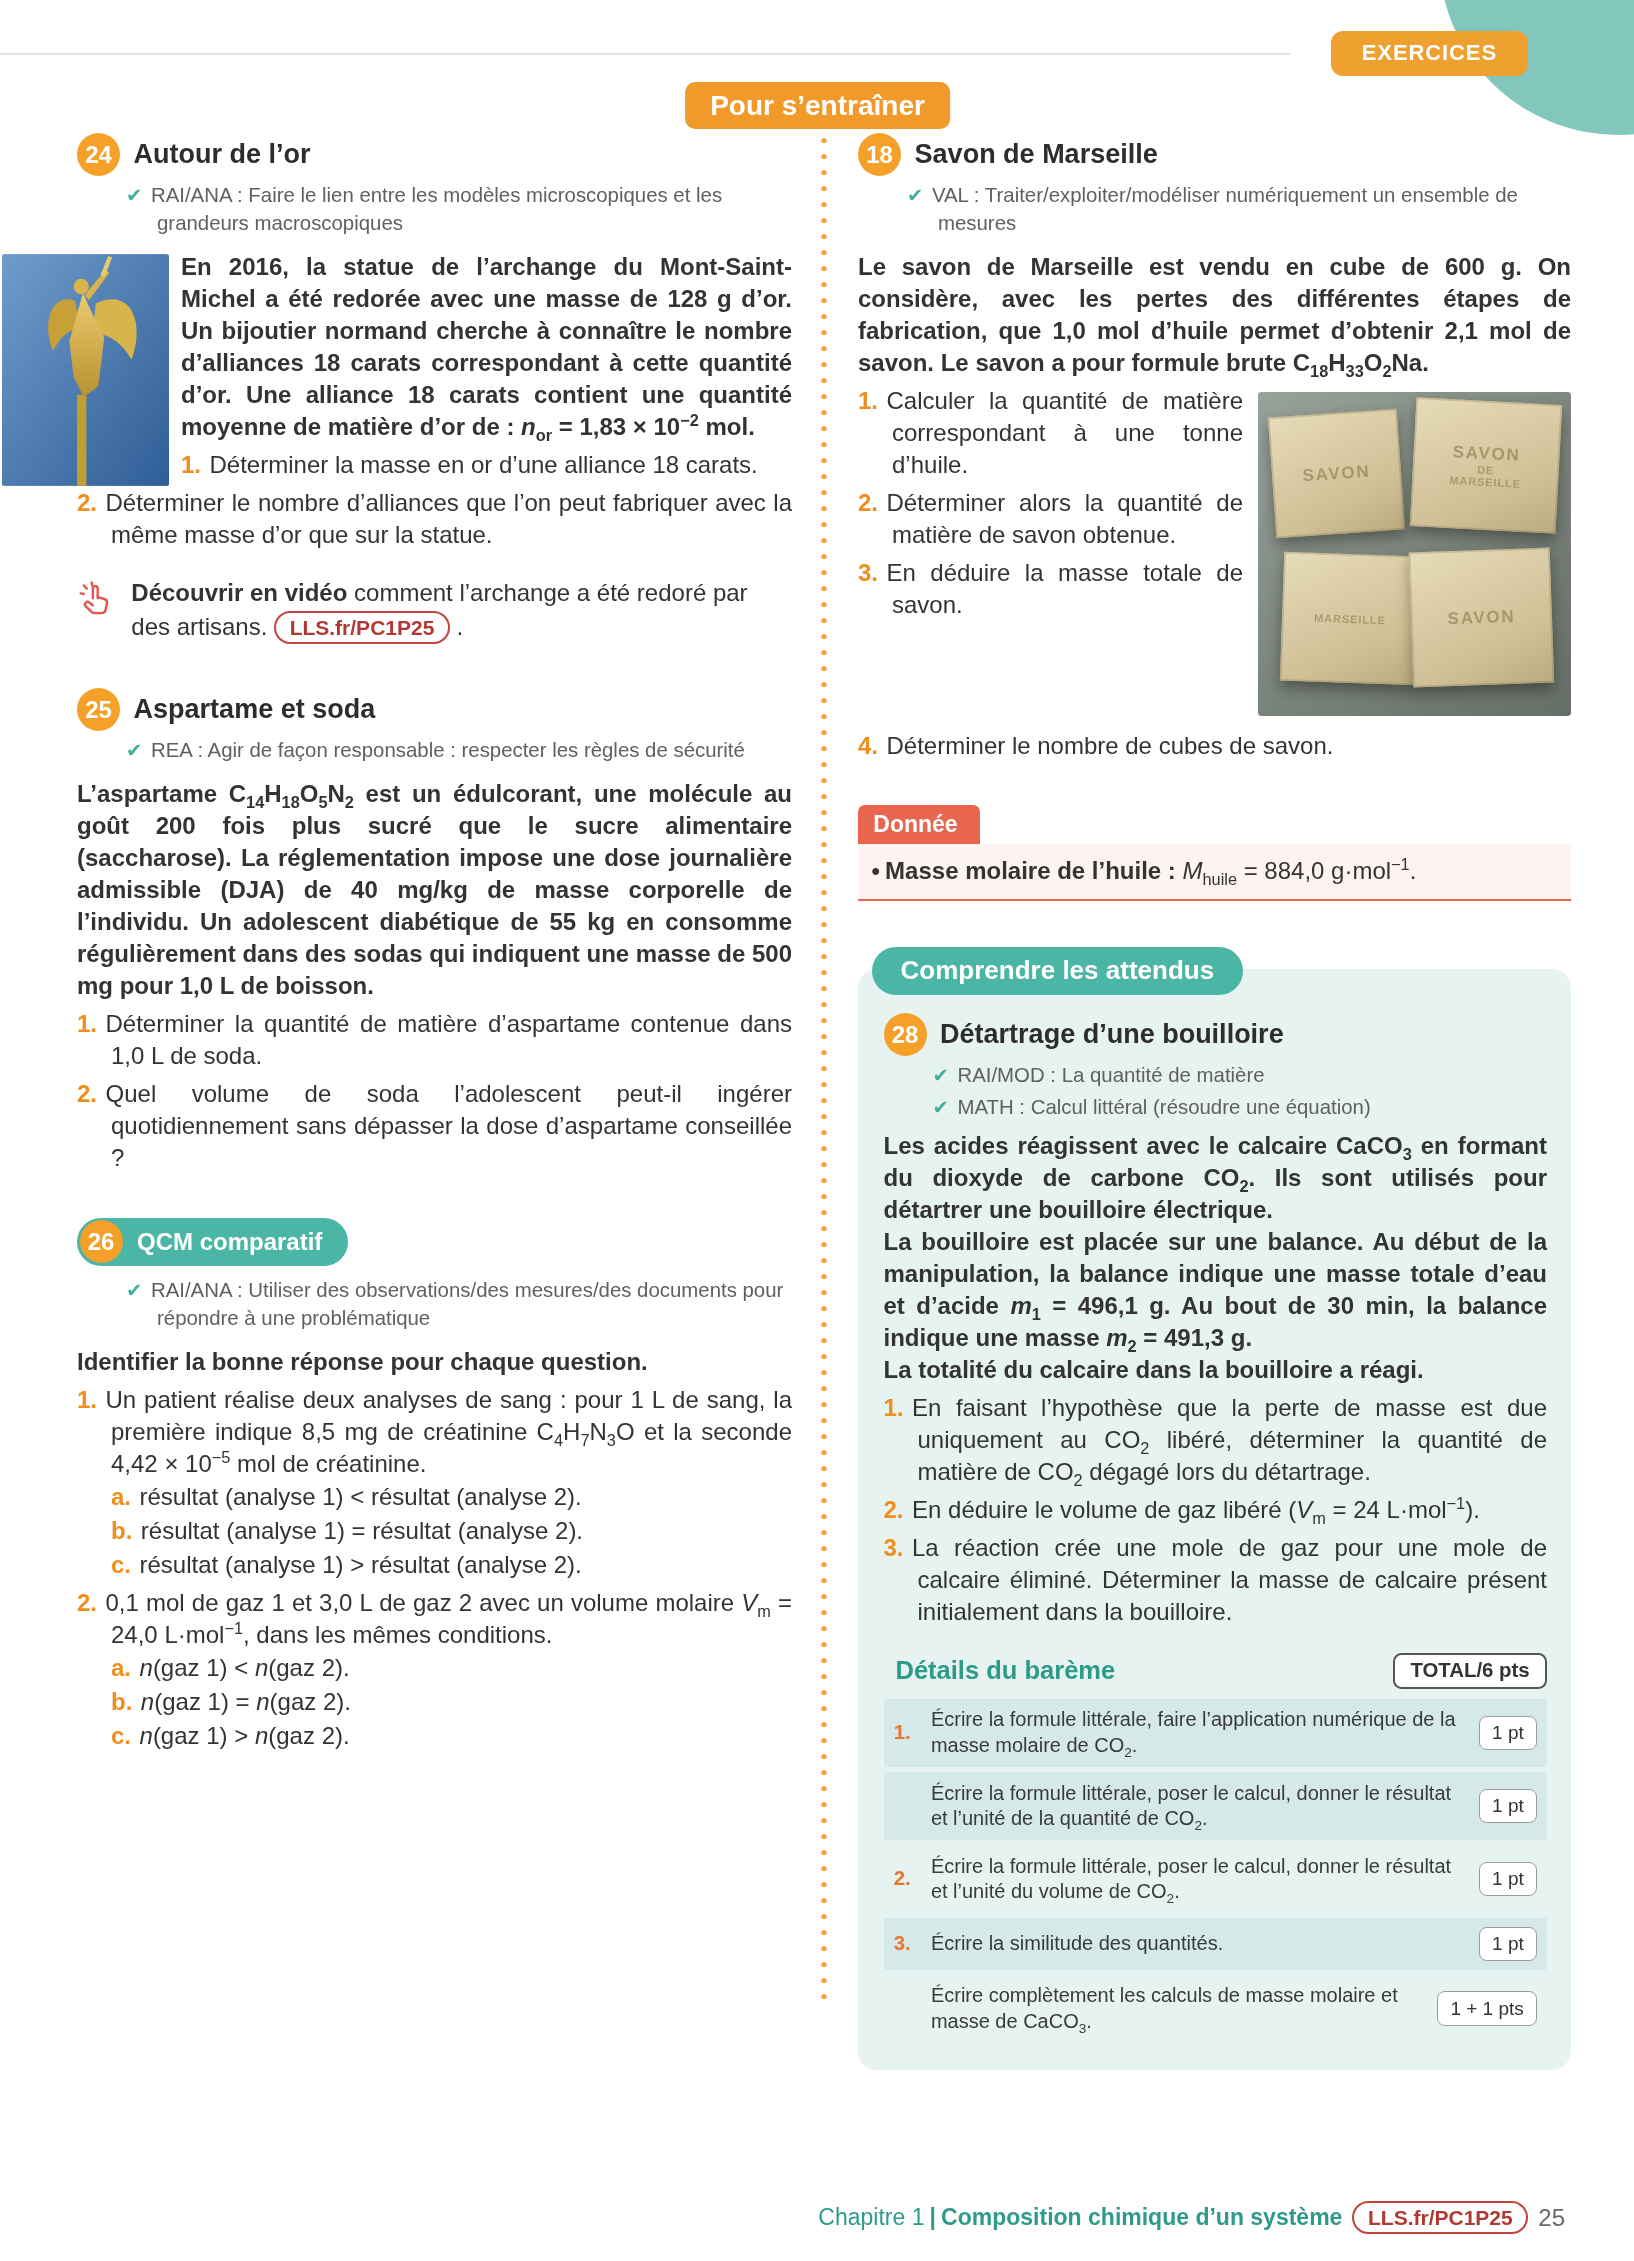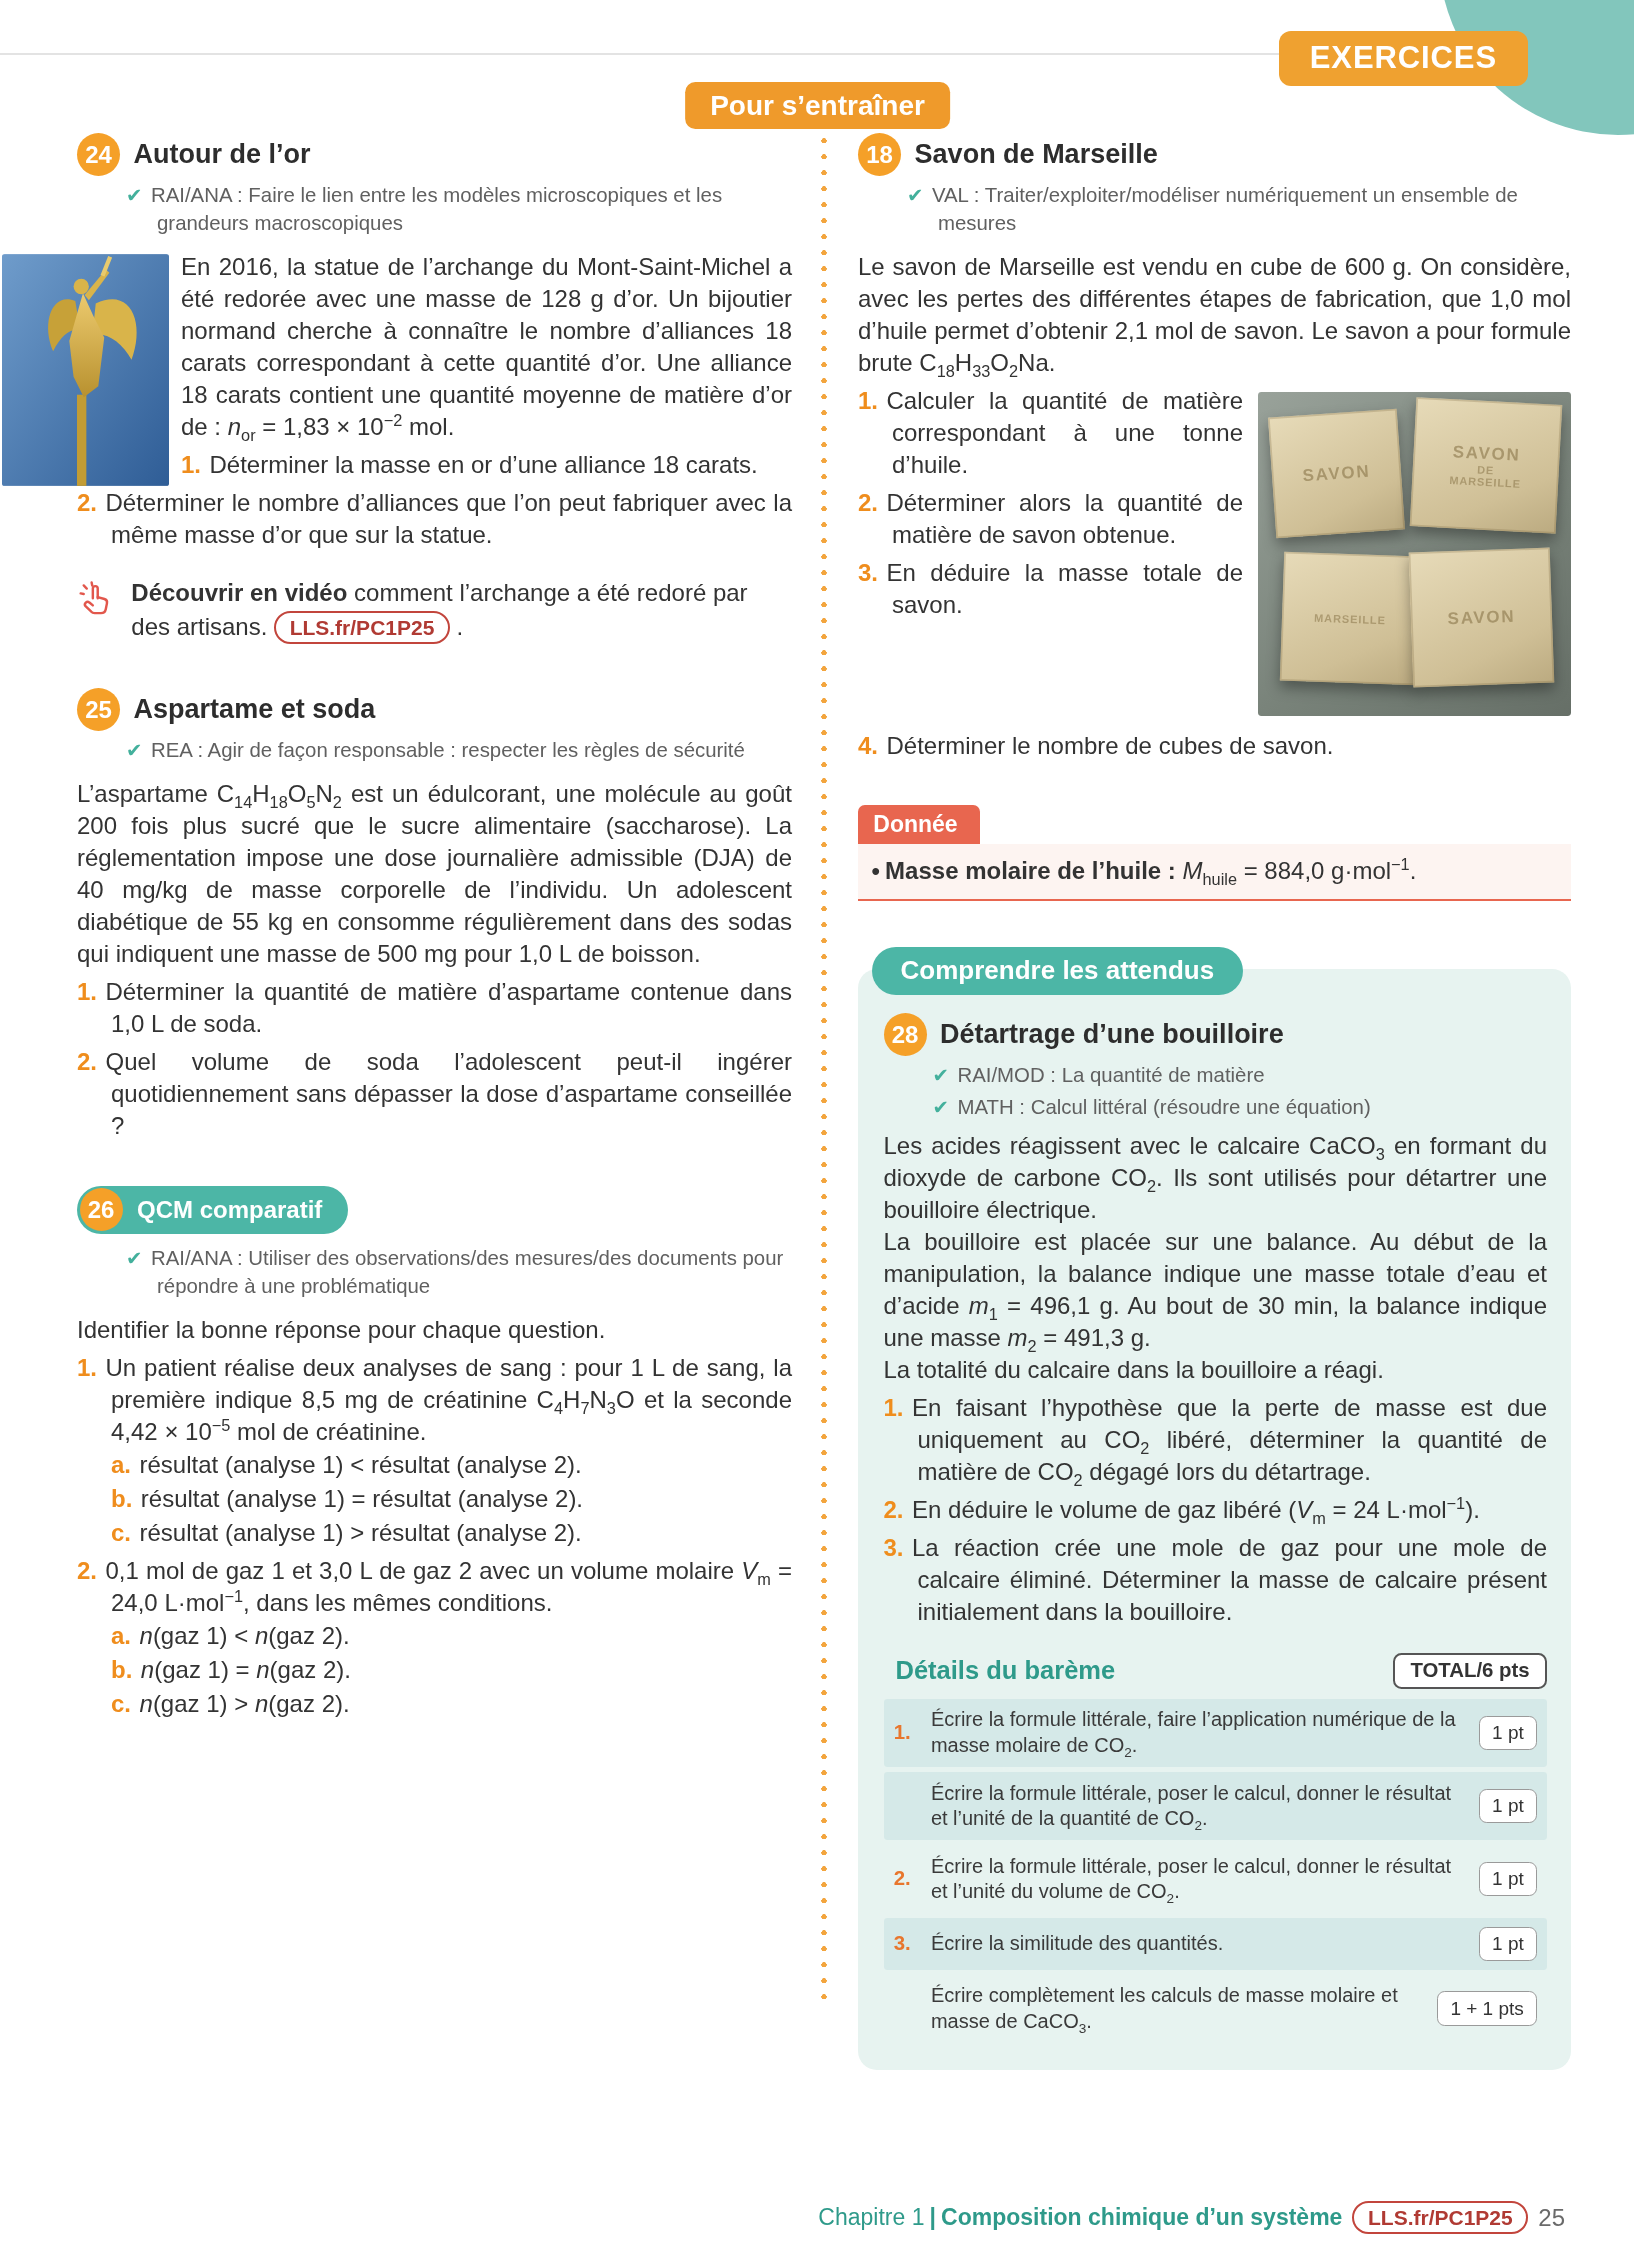--- a/index.html
+++ b/index.html
@@ -11,21 +11,21 @@
   }
   sub, sup { line-height:0; font-size:68%; }
   b { font-weight:bold; }
   .page { position:relative; width:1635px; height:2261px; background:#fff; overflow:hidden; }
 
   
   .corner-blob { position:absolute; top:-223px; right:-162px; width:358px; height:358px;
     border-radius:50%; background:#82c6bc; z-index:1; }
   .top-rule { position:absolute; top:53px; left:0; width:1290px; height:1.7px; background:#e3e3e3; }
   .exercices-badge { position:absolute; top:31px; right:107px; z-index:3;
-    background:#efa130; color:#fff; font-weight:bold; font-size:31px;
+    background:#efa130; color:#fff; font-weight:bold; font-size:22px;
     padding:9.4px 31px; border-radius:12px; letter-spacing:0.9px; }
   .section-badge { position:absolute; top:82px; left:50%; transform:translateX(-50%); z-index:3;
     background:#ef9a2b; color:#fff; font-weight:bold; font-size:28px;
     padding:7.7px 25.5px; border-radius:10.2px; }
 
   
   .columns { position:absolute; top:133px; left:77px; display:flex; width:1505px; }
   .col-left  { width:715px; flex:none; }
   .divider { flex:none; width:6px; margin:0 31px 68px 29px; align-self:stretch;
     background-image:radial-gradient(circle 2.6px at 3px 7.7px, #f3a53e 0 2.6px, rgba(0,0,0,0) 2.7px);
@@ -34,21 +34,21 @@
 
   
   .ex { margin-bottom:44px; }
   .ex-header { display:flex; align-items:center; gap:13.6px; margin-bottom:5.1px; }
   .num-circle { width:43px; height:43px; border-radius:50%; background:#f5a028; color:#fff;
     font-weight:bold; font-size:24px; display:flex; align-items:center; justify-content:center; flex:none; }
   .ex-title { font-size:27px; font-weight:bold; color:#2d2d2d; }
   .competence { margin:1.7px 0 13.6px 49px; padding-left:31px; text-indent:-31px;
     font-size:20.4px; line-height:28px; color:#606060; }
   .check { color:#43b09c; font-size:19.6px; margin-right:8.5px; font-style:normal; }
-  .body { font-size:24px; line-height:32px; text-align:justify; color:#333; }
+  .body { font-size:24px; line-height:32px; text-align:justify; color:#333;font-weight:bold; }
   .q { font-size:24px; line-height:32px; text-align:justify; margin-top:6px;
     padding-left:34px; text-indent:-34px; }
   .qnum { color:#ef8d1d; font-weight:bold; margin-right:8.5px; }
   .opt { font-size:24px; line-height:32px; margin:1.7px 0 0 34px; padding-left:34px; text-indent:-34px; }
   .lls-badge { display:inline-block; border:2.6px solid #c2453c; color:#b03a33; border-radius:17px;
     padding:0 13.6px; font-weight:bold; font-size:21px; line-height:29px; white-space:nowrap; cursor:pointer; }
 
   
   .ex24-body { position:relative; }
   .statue-photo { position:absolute; left:-75px; top:3.4px; width:167px; height:232px;

